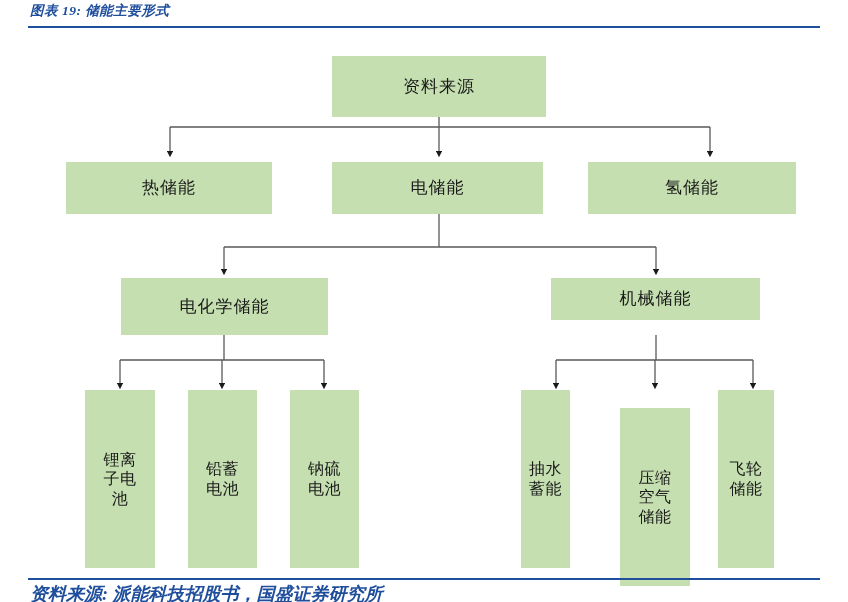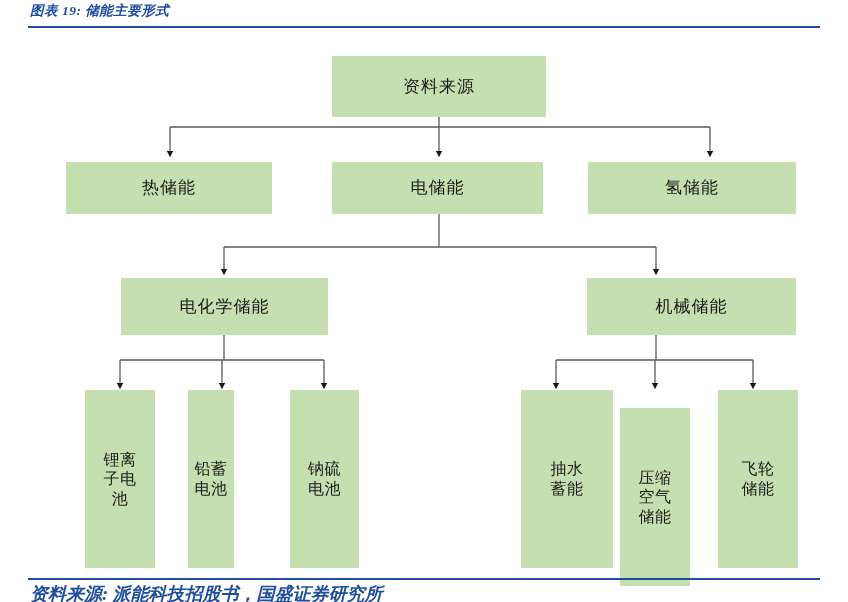--- a/index.html
+++ b/index.html
@@ -158,48 +158,48 @@
     <div class="node" style="left:66px; top:132px; width:206px; height:52px;">
       <span class="label">热储能</span>
     </div>
     <div class="node" style="left:588px; top:132px; width:208px; height:52px;">
       <span class="label">氢储能</span>
     </div>
 
     <div class="node" style="left:121px; top:248px; width:207px; height:57px;">
       <span class="label">电化学储能</span>
     </div>
-    <div class="node" style="left:551px; top:248px; width:209px; height:57px;margin-left:36px;">
+    <div class="node" style="left:551px; top:248px; width:209px; height:42px;">
       <span class="label">机械储能</span>
     </div>
 
     <div class="node leaf" style="left:85px; top:360px; width:70px; height:178px;justify-content:flex-end;">
       <span class="label">锂离
 子电
 池</span>
     </div>
-    <div class="node leaf" style="left:188px; top:360px; width:46px; height:178px;">
+    <div class="node leaf" style="left:188px; top:360px; width:69px; height:178px;">
       <span class="label">铅蓄
 电池</span>
     </div>
     <div class="node leaf" style="left:290px; top:360px; width:69px; height:178px;align-items:center;">
       <span class="label">钠硫
 电池</span>
     </div>
 
-    <div class="node leaf" style="left:521px; top:360px; width:92px; height:178px;">
+    <div class="node leaf" style="left:521px; top:360px; width:49px; height:178px;">
       <span class="label">抽水
 蓄能</span>
     </div>
     <div class="node leaf" style="left:620px; top:360px; width:70px; height:178px;margin-top:18px;">
       <span class="label">压缩
 空气
 储能</span>
     </div>
-    <div class="node leaf" style="left:718px; top:360px; width:80px; height:178px;">
+    <div class="node leaf" style="left:718px; top:360px; width:56px; height:178px;">
       <span class="label">飞轮
 储能</span>
     </div>
 
   </div>
 
   <div id="footer-rule"></div>
   <div id="source-note">资料来源: 派能科技招股书，国盛证券研究所</div>
 
 </div>

